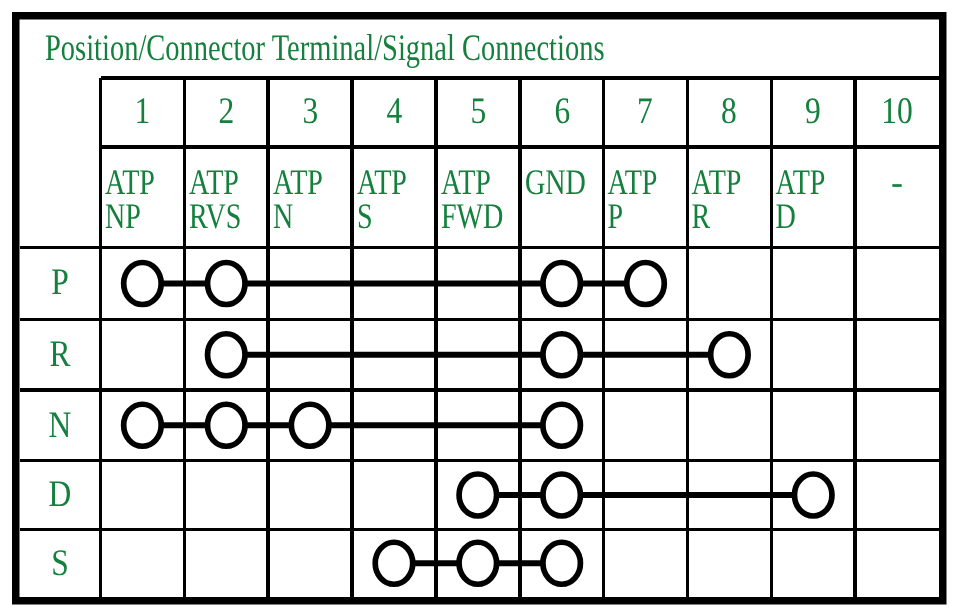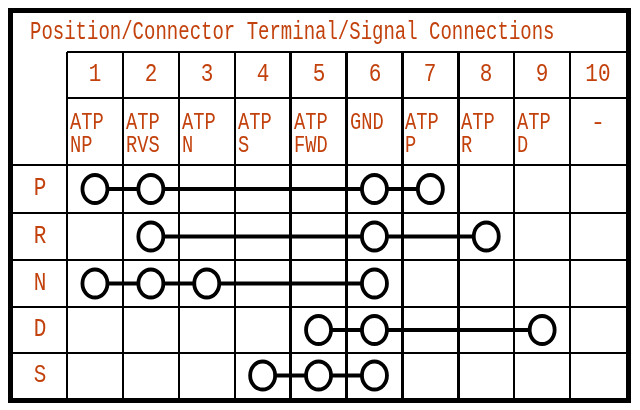--- a/index.html
+++ b/index.html
@@ -1,21 +1,21 @@
 <!DOCTYPE html>
 <html><head>
 <meta charset="utf-8">
 <style>
   html, body { margin: 0; padding: 0; background: #ffffff; }
   .canvas {
     position: relative;
     width: 640px; height: 410px;
     background: #ffffff;
-    font-family: Liberation Mono, monospace;
-    color: #c2410c;
+    font-family: Liberation Serif, serif;
+    color: #15803d;
     overflow: hidden;
   }
   .frame {
     position: absolute;
     left: 8px; top: 8px;
     width: 623px; height: 395px;
     border: 5px solid #000;
     box-sizing: border-box;
   }
   .gridsvg { position: absolute; left: 0; top: 0; }

